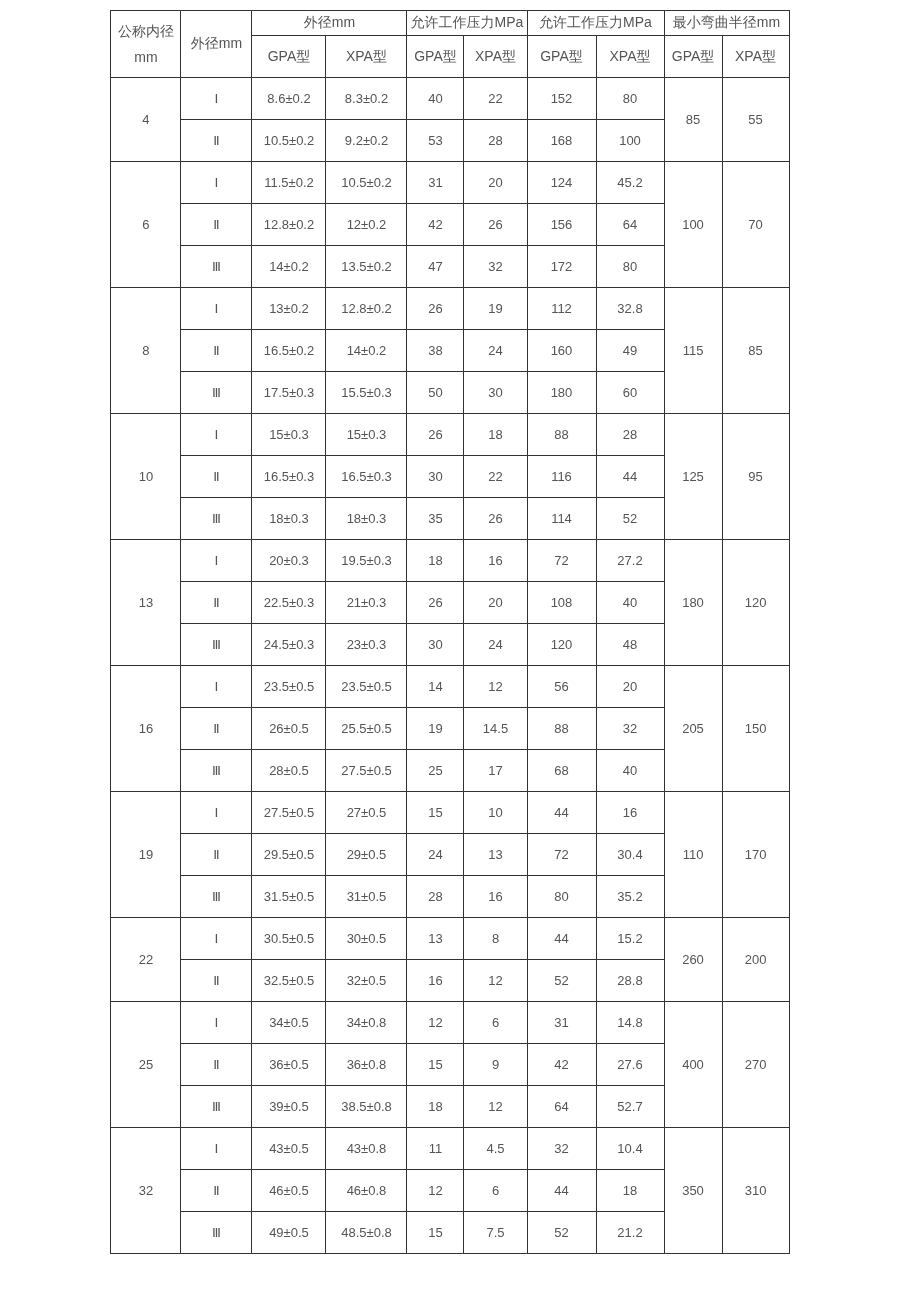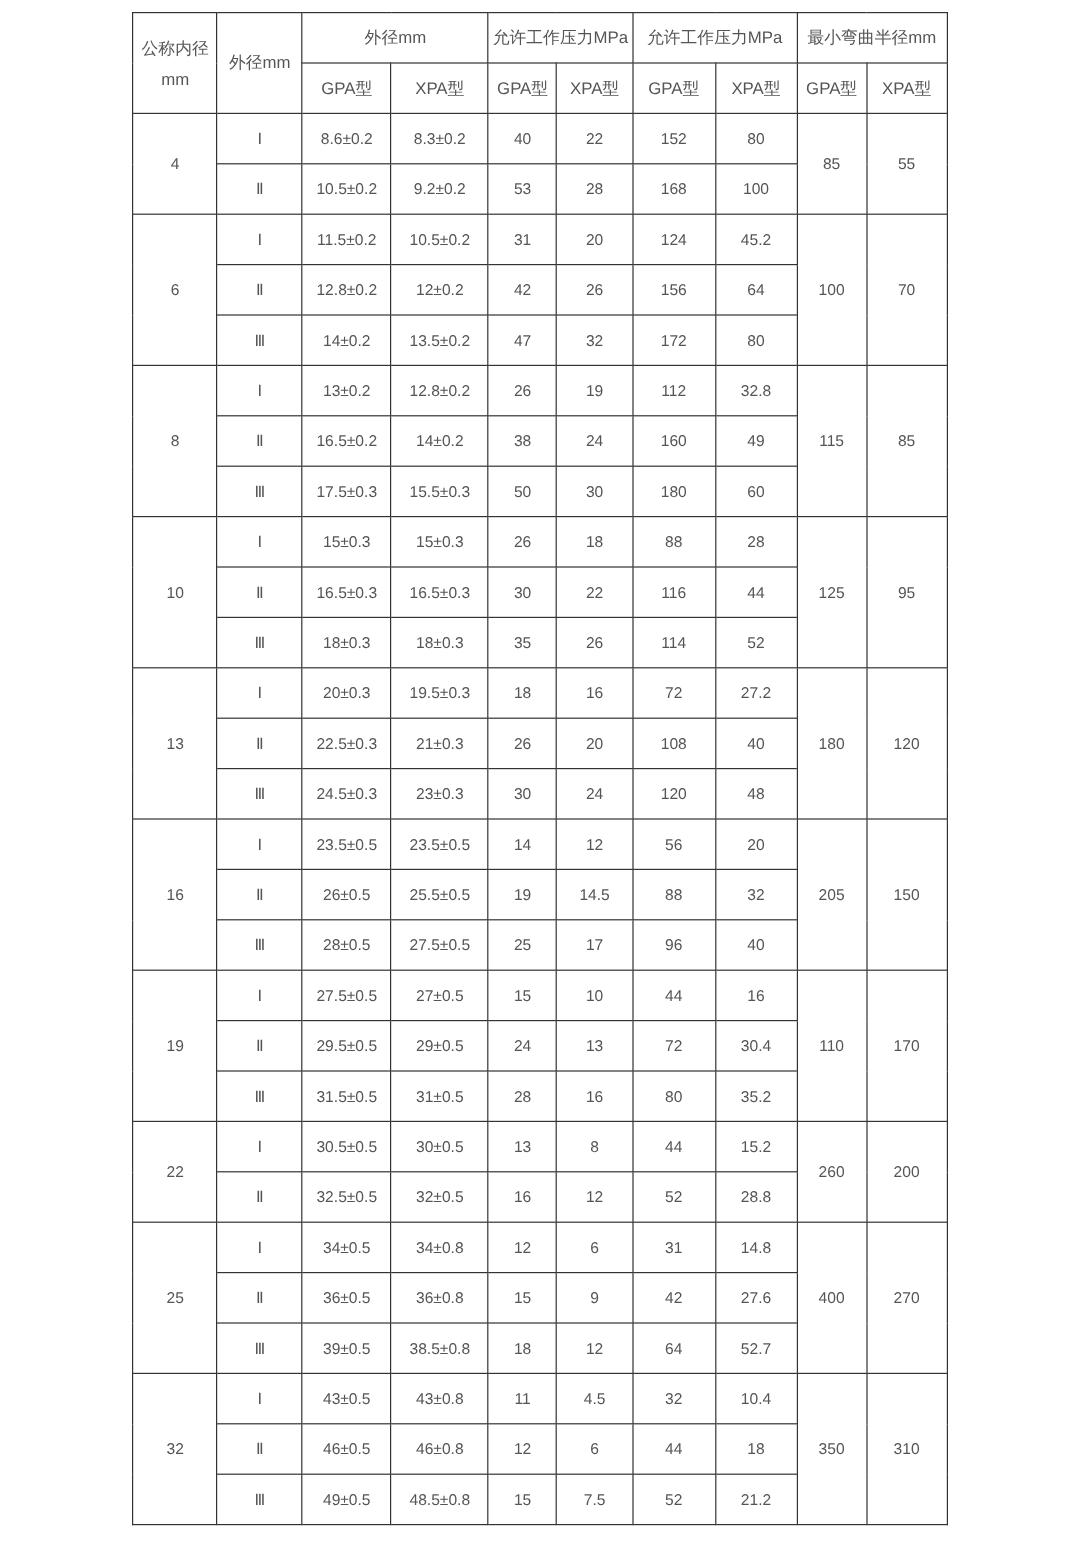--- a/index.html
+++ b/index.html
@@ -20,21 +20,21 @@
     border: 1px solid #333333;
     text-align: center;
     vertical-align: middle;
     color: #555555;
     font-weight: normal;
     padding: 0;
     overflow: hidden;
   }
   thead th { font-size: 14px; }
   tbody td { font-size: 13px; }
-  tr.h1 { height: 42px; }
+  tr.h1 { height: 25px; }
   tr.h2 { height: 42px; }
   tbody tr { height: 42px; }
   .two-line div { line-height: 26px; }
 </style>
 </head>
 <body>
 
 <div class="wrap">
   <table>
     <colgroup>
@@ -234,21 +234,21 @@
           <td>14.5</td>
           <td>88</td>
           <td>32</td>
         </tr>
         <tr>
           <td>Ⅲ</td>
           <td>28±0.5</td>
           <td>27.5±0.5</td>
           <td>25</td>
           <td>17</td>
-          <td>96</td>
+          <td>68</td>
           <td>40</td>
         </tr>
         <tr>
           <td rowspan="3">19</td>
           <td>Ⅰ</td>
           <td>27.5±0.5</td>
           <td>27±0.5</td>
           <td>15</td>
           <td>10</td>
           <td>44</td>

